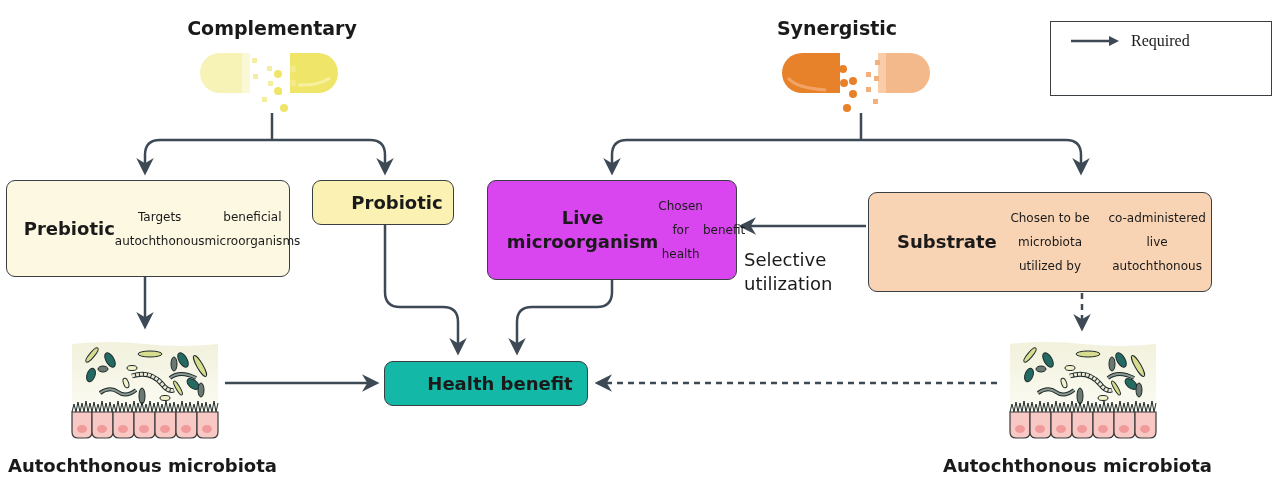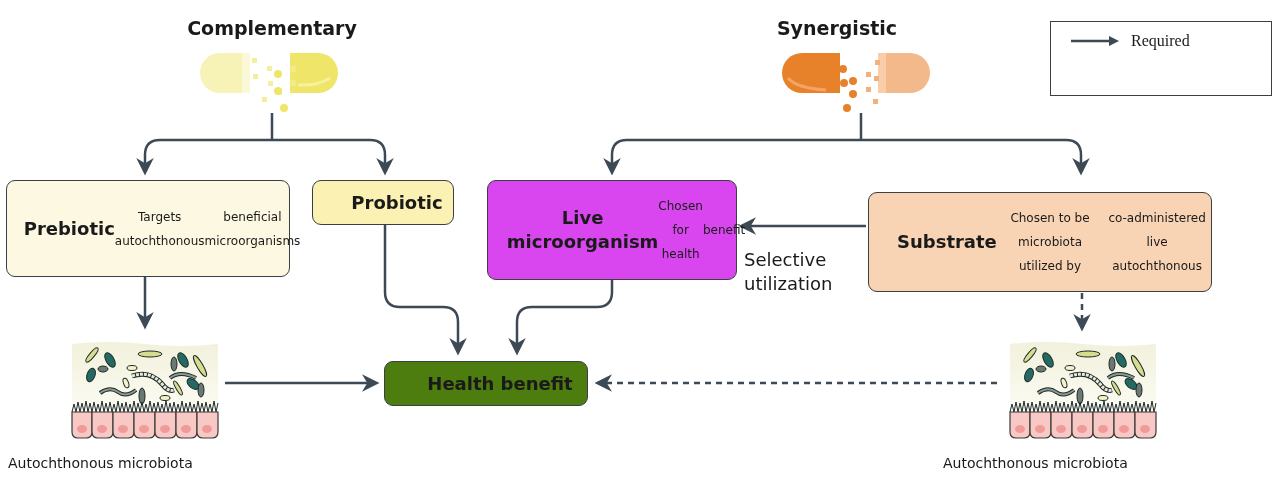--- a/index.html
+++ b/index.html
@@ -8,21 +8,21 @@
   .abs { position: absolute; }
   svg.lines { position: absolute; left: 0; top: 0; }
   .title { font-weight: bold; font-size: 19px; text-align: center; white-space: nowrap; }
   .box { position: absolute; box-sizing: border-box; border: 1.5px solid #3a3f44; border-radius: 9px;
          text-align: center; display: flex; justify-content: center; align-items: center; padding-left: 28px; }
   .box .h { font-weight: bold; font-size: 18px; line-height: 24px; }
   .box .d { font-size: 12px; line-height: 24px; }
   .legend { position: absolute; left: 1050px; top: 21px; width: 222px; height: 75px; border: 1.5px solid #3a3f44; box-sizing: border-box; }
   .legend .row { position: absolute; left: 18px; display: flex; align-items: center; font-size: 16px; font-family: Liberation Serif, serif; }
   .label { font-size: 18px; text-align: left; line-height: 24px; }
-  .micro-label { font-weight: normal; font-size: 14px; white-space: nowrap; }
+  .micro-label { font-weight: bold; font-size: 18px; white-space: nowrap; }
 </style>
 </head>
 <body>
 
 <svg class="lines" width="1280" height="491">
   <defs>
     <marker id="ah" viewBox="0 0 10 10" refX="8" refY="5" markerWidth="7" markerHeight="7" orient="auto">
       <path d="M0,0 L10,5 L0,10 L3,5 Z" fill="#3d4a56"></path>
     </marker>
   </defs>
@@ -113,21 +113,21 @@
   <div class="d">Chosen for health</div>
   <div class="d">benefit</div>
 </div>
 
 <div class="box" style="left:868px; top:192px; width:344px; height:100px; background:#f8d4b4;">
   <div class="h">Substrate</div>
   <div class="d">Chosen to be microbiota utilized by</div>
   <div class="d">co-administered live autochthonous</div>
 </div>
 
-<div class="box" style="left:384px; top:361px; width:204px; height:45px; background:#4d7c0f;">
+<div class="box" style="left:384px; top:361px; width:204px; height:45px; background:#14b8a6;">
   <div class="h">Health benefit</div>
 </div>
 
 <div class="abs label" style="left:744px; top:248px; width:112px;">
   <div>Selective</div>
   <div>utilization</div>
 </div>
 
 <svg class="abs" style="left:70px; top:340px;" width="150" height="100" id="micro-left">
   <defs>

